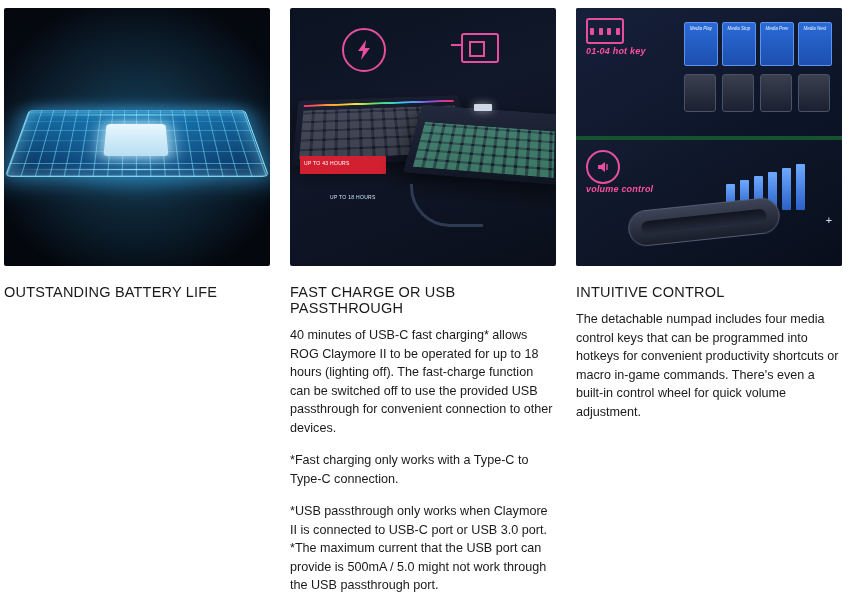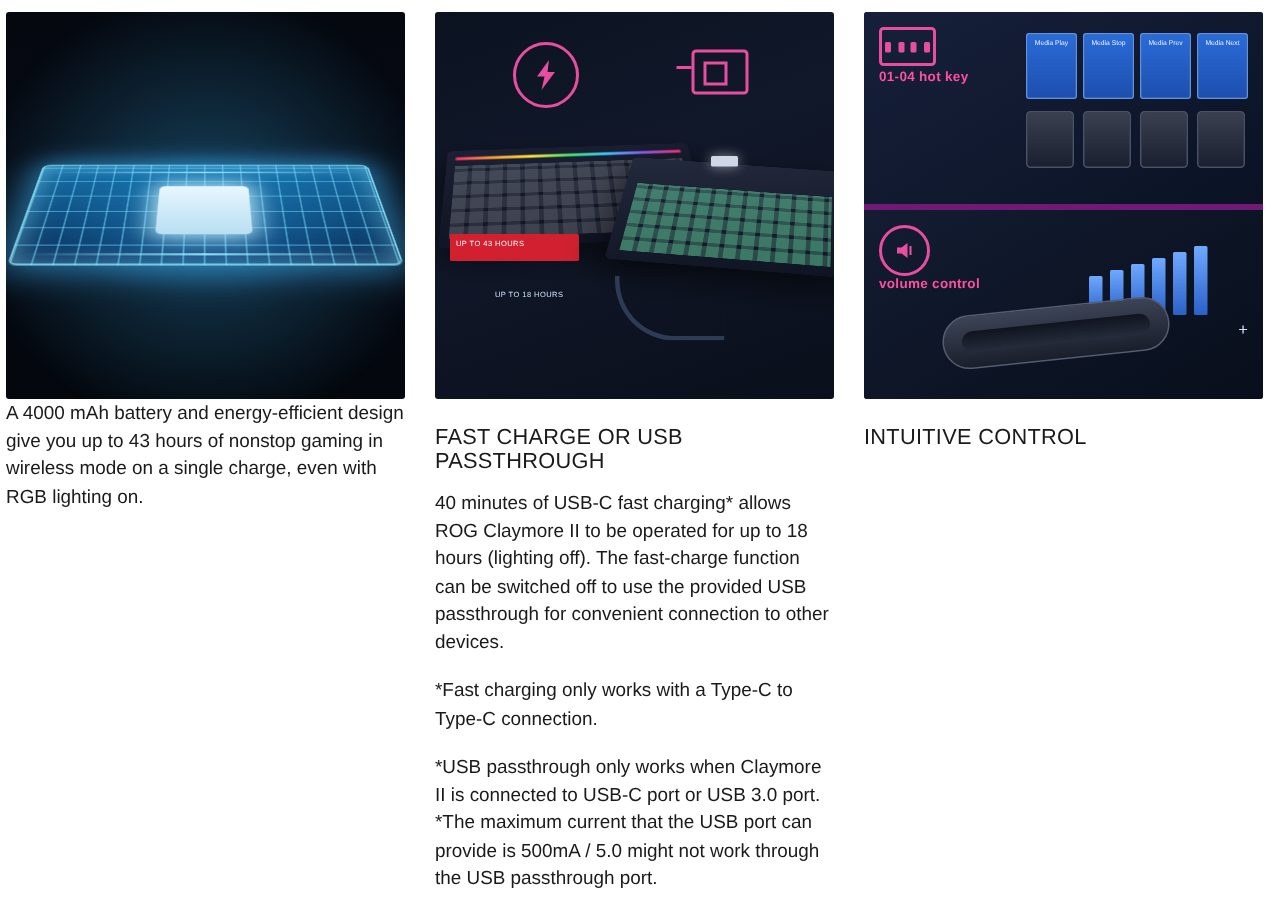--- a/index.html
+++ b/index.html
@@ -200,21 +200,21 @@
   .cable {
     position: absolute;
     left: 120px; top: 176px;
     width: 70px; height: 40px;
     border-bottom: 3px solid #2e3b55;
     border-left: 3px solid #2e3b55;
     border-radius: 0 0 0 40px;
   }
 
   
-  .p3 { background: #701a75; }
+  .p3 { background: #14532d; font-style: italic; }
   .p3-top {
     position: absolute;
     left: 0; right: 0; top: 0;
     height: 128px;
     background: linear-gradient(150deg, #16203a 0%, #0c1striking 40%, #0a1224 100%);
     background: linear-gradient(150deg, #16203a 0%, #111a30 45%, #0a1224 100%);
     overflow: hidden;
   }
   .p3-bot {
     position: absolute;
@@ -317,21 +317,21 @@
     <div class="media p1">
       <div class="kb-glow"></div>
       <div class="kb-wrap">
         <div class="kb-body">
           <div class="kb-strip" style="top:8px;"></div>
           <div class="kb-strip" style="bottom:8px;"></div>
           <div class="kb-touch"></div>
         </div>
       </div>
     </div>
-    <p class="para">A 4000 mAh battery and energy-efficient design give you up to 43 hours of nonstop gaming in wireless mode on a single charge, even with RGB lighting on.</p>
+    <h3 class="heading">OUTSTANDING BATTERY LIFE</h3>
   </div>
 
   <div class="col">
     <div class="media p2">
       <div class="badge bolt">
         <svg width="18" height="22" viewBox="0 0 18 22" aria-hidden="true">
           <polygon points="11,1 3,12 8,12 6,21 15,9 10,9" fill="#e84ea0"></polygon>
         </svg>
       </div>
       <div class="badge usb">
@@ -394,15 +394,16 @@
         <div class="volbar" style="left:192px; top:32px; height:38px;"></div>
         <div class="volbar" style="left:206px; top:28px; height:42px;"></div>
         <div class="volbar" style="left:220px; top:24px; height:46px;"></div>
         <div class="plus">+</div>
         <div class="wheel">
           <div class="wheel-inner"></div>
         </div>
       </div>
     </div>
     <h3 class="heading">INTUITIVE CONTROL</h3>
+    <p class="para">The detachable numpad includes four media control keys that can be programmed into hotkeys for convenient productivity shortcuts or macro in-game commands. There's even a built-in control wheel for quick volume adjustment.</p>
   </div>
 
 </div>
 
 </body></html>

